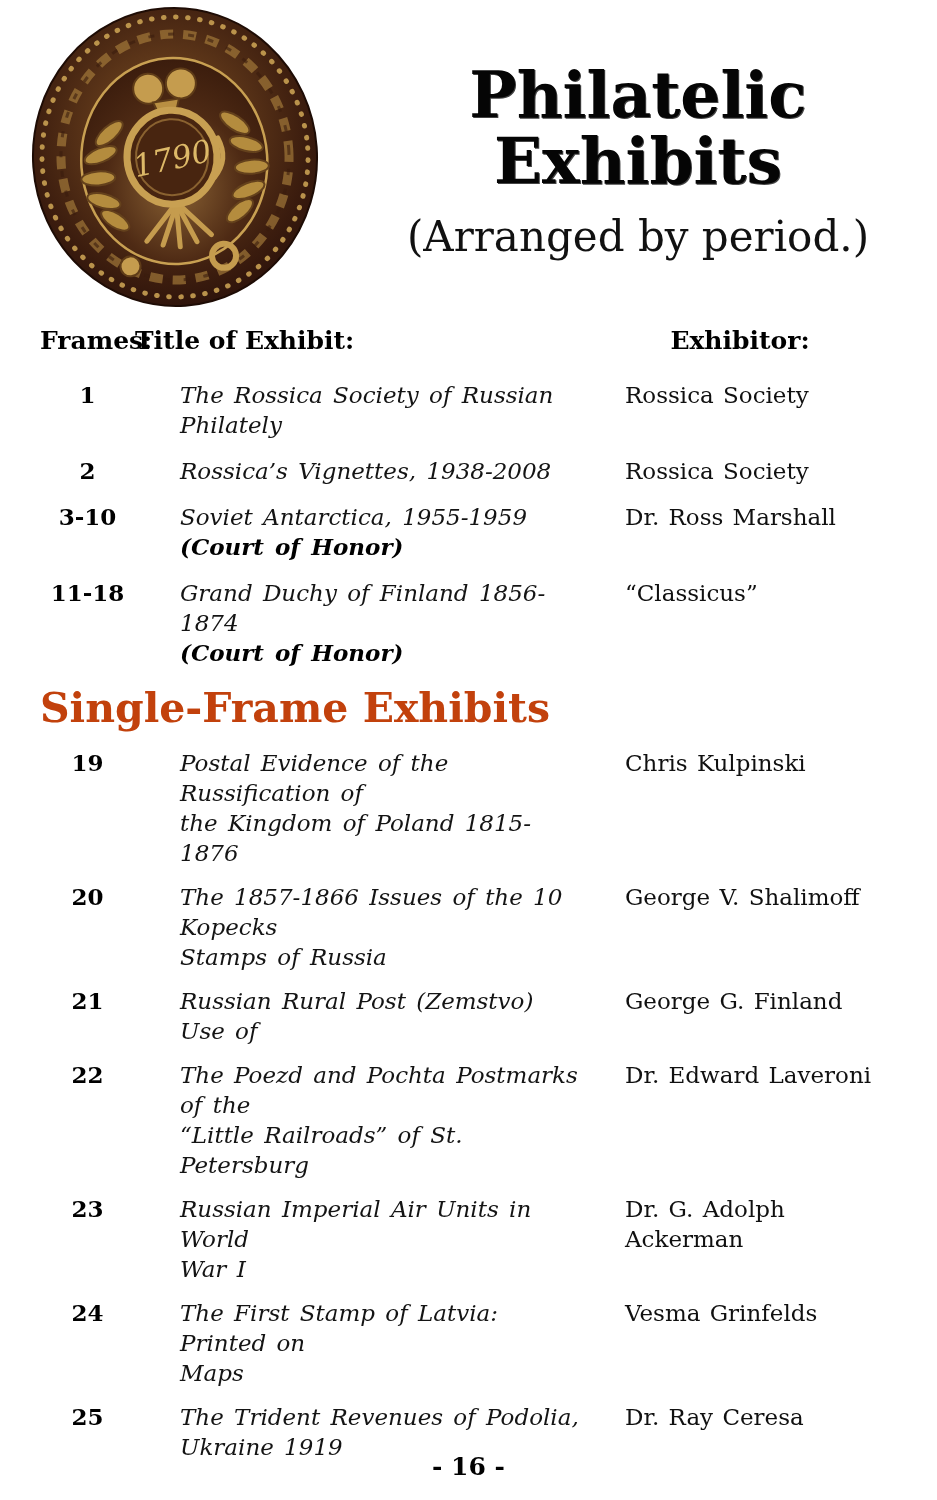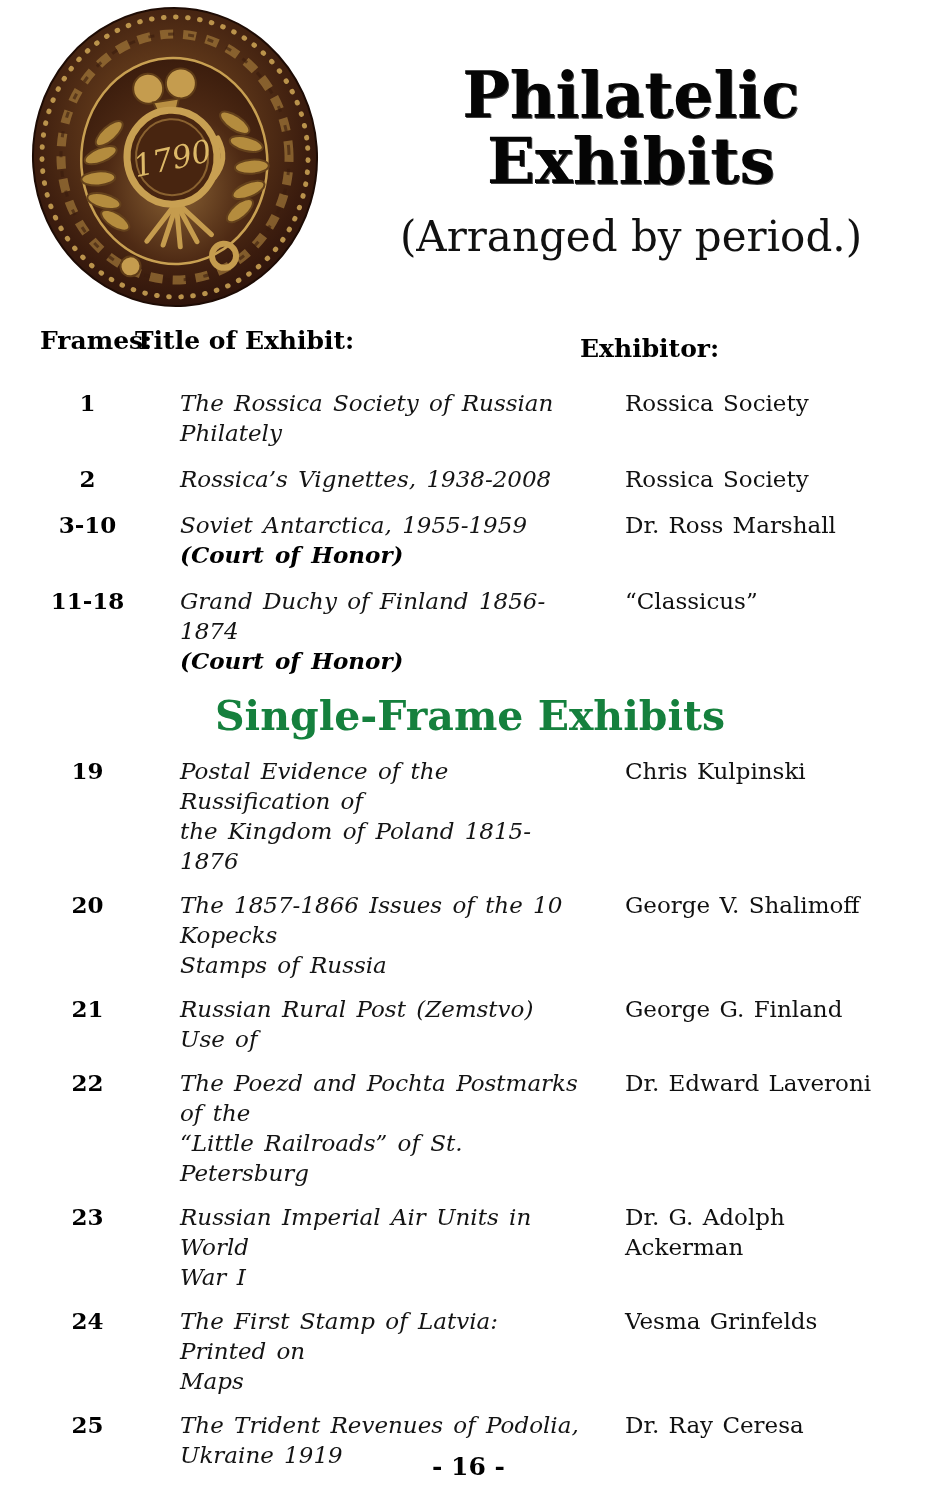--- a/index.html
+++ b/index.html
@@ -16,21 +16,21 @@
     overflow: hidden;
   }
 
   
   .masthead { position: relative; height: 310px; }
   .medallion {
     position: absolute; left: 25px; top: 5px;
     width: 300px; height: 305px;
   }
   .masthead-text {
-    position: absolute; left: 336px; top: 62px; width: 590px;
+    position: absolute; left: 343px; top: 62px; width: 590px;
     text-align: center;
   }
   .page-title {
     font-size: 63px;
     font-weight: bold;
     line-height: 1.05;
     letter-spacing: 0px;
     color: #050505;
     text-shadow: 1px 1px 0 #444;
   }
@@ -46,21 +46,21 @@
   .t-head {
     display: flex;
     margin-top: 14px;
     margin-bottom: 22px;
     font-weight: bold;
     font-size: 25px;
     line-height: 34px;
   }
   .t-head .col-frames  { text-align: center; }
   .t-head .h-title     { width: 445px; text-align: left; }
-  .t-head .h-exhibitor { flex: 1; text-align: left; margin-top: 8px; }
+  .t-head .h-exhibitor { flex: 1; text-align: center; }
 
   .row {
     display: flex;
     align-items: flex-start;
     margin-bottom: 16px;
     font-size: 23px;
     line-height: 30px;
   }
   .sf-rows .row { margin-bottom: 14px; }
 
@@ -81,26 +81,26 @@
     color: #000;
   }
   .col-exhibitor {
     flex: 1;
     padding-left: 45px;
     word-spacing: 2px;
     color: #101010;
   }
 
   .section-heading {
-    text-align: center;
+    text-align: left;
     font-size: 41px;
     font-weight: bold;
     line-height: 48px;
     margin: 10px 0 16px 0;
-    color: #15803d;
+    color: #c2410c;
     letter-spacing: 0px;
   }
 
   
   .page-footer {
     position: absolute;
     left: 0; top: 1452px; width: 100%;
     text-align: center;
     font-size: 25px;
     font-weight: bold;

